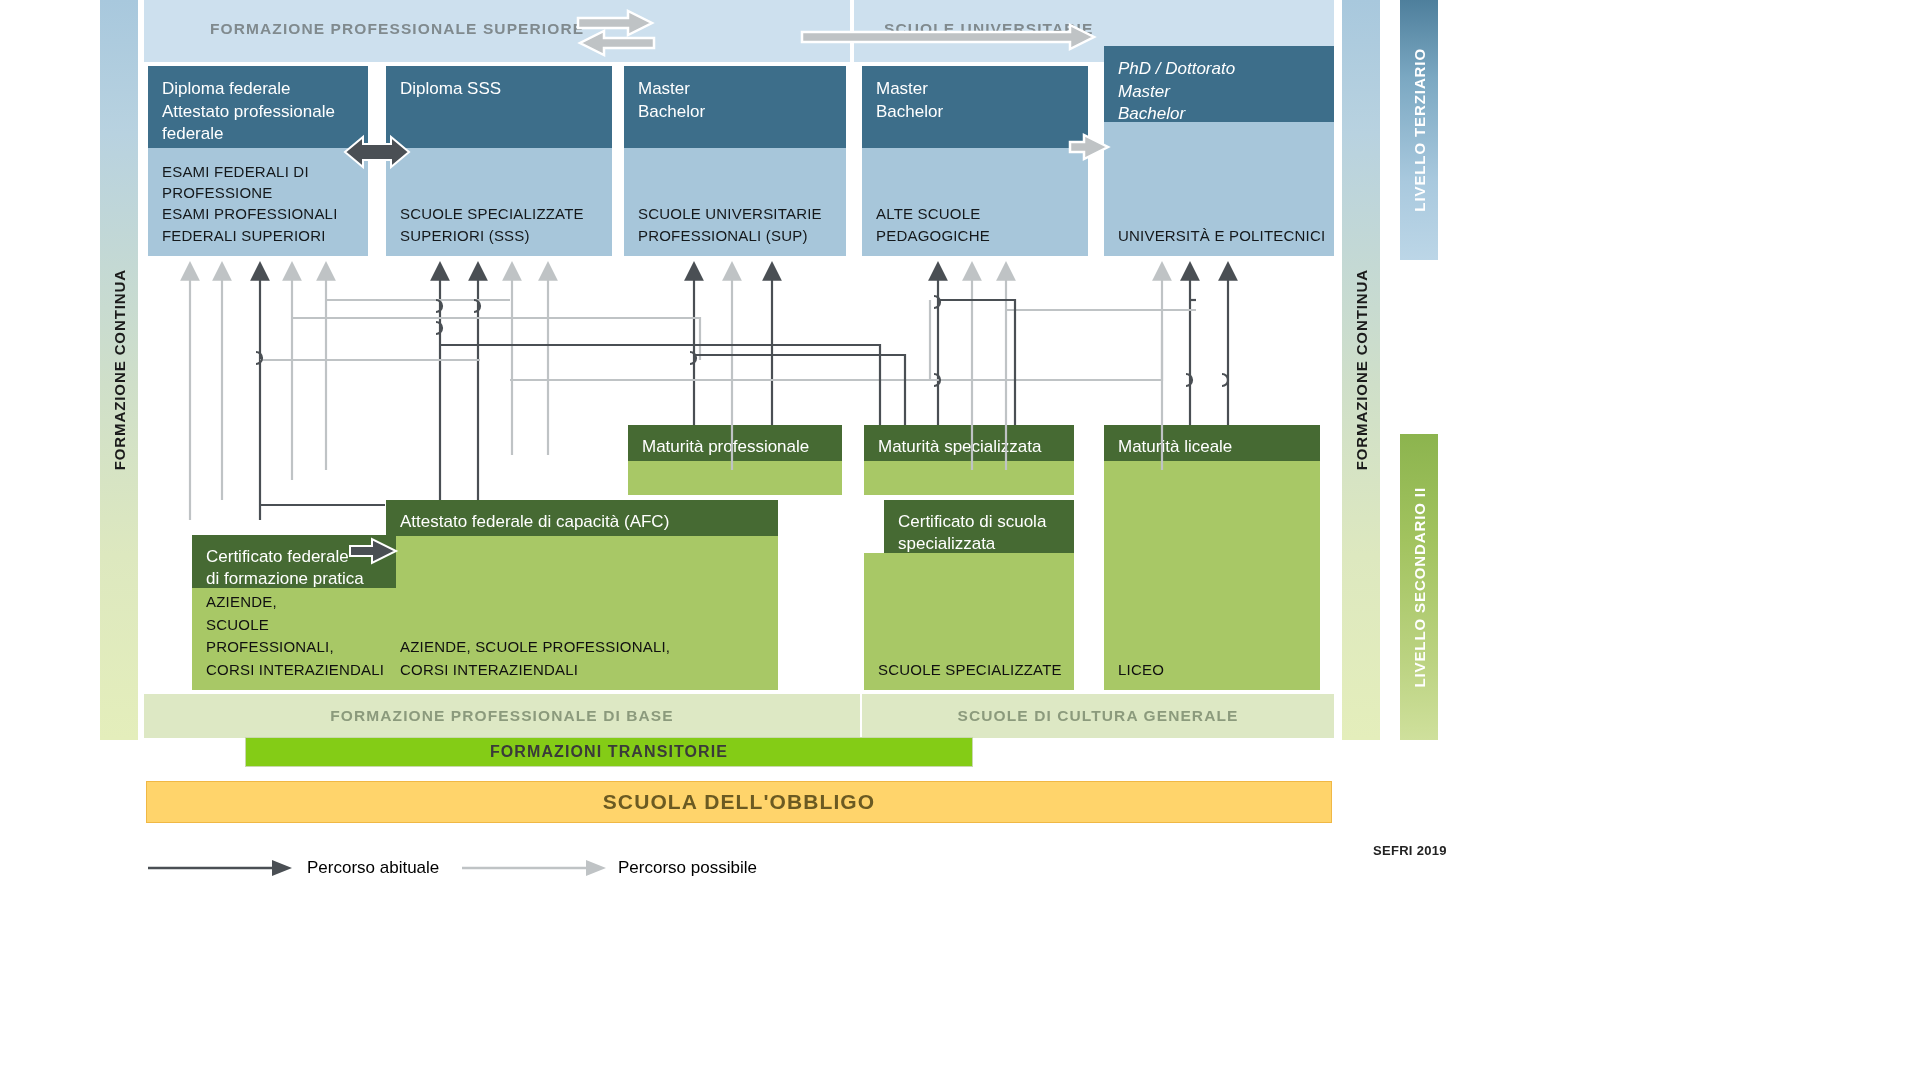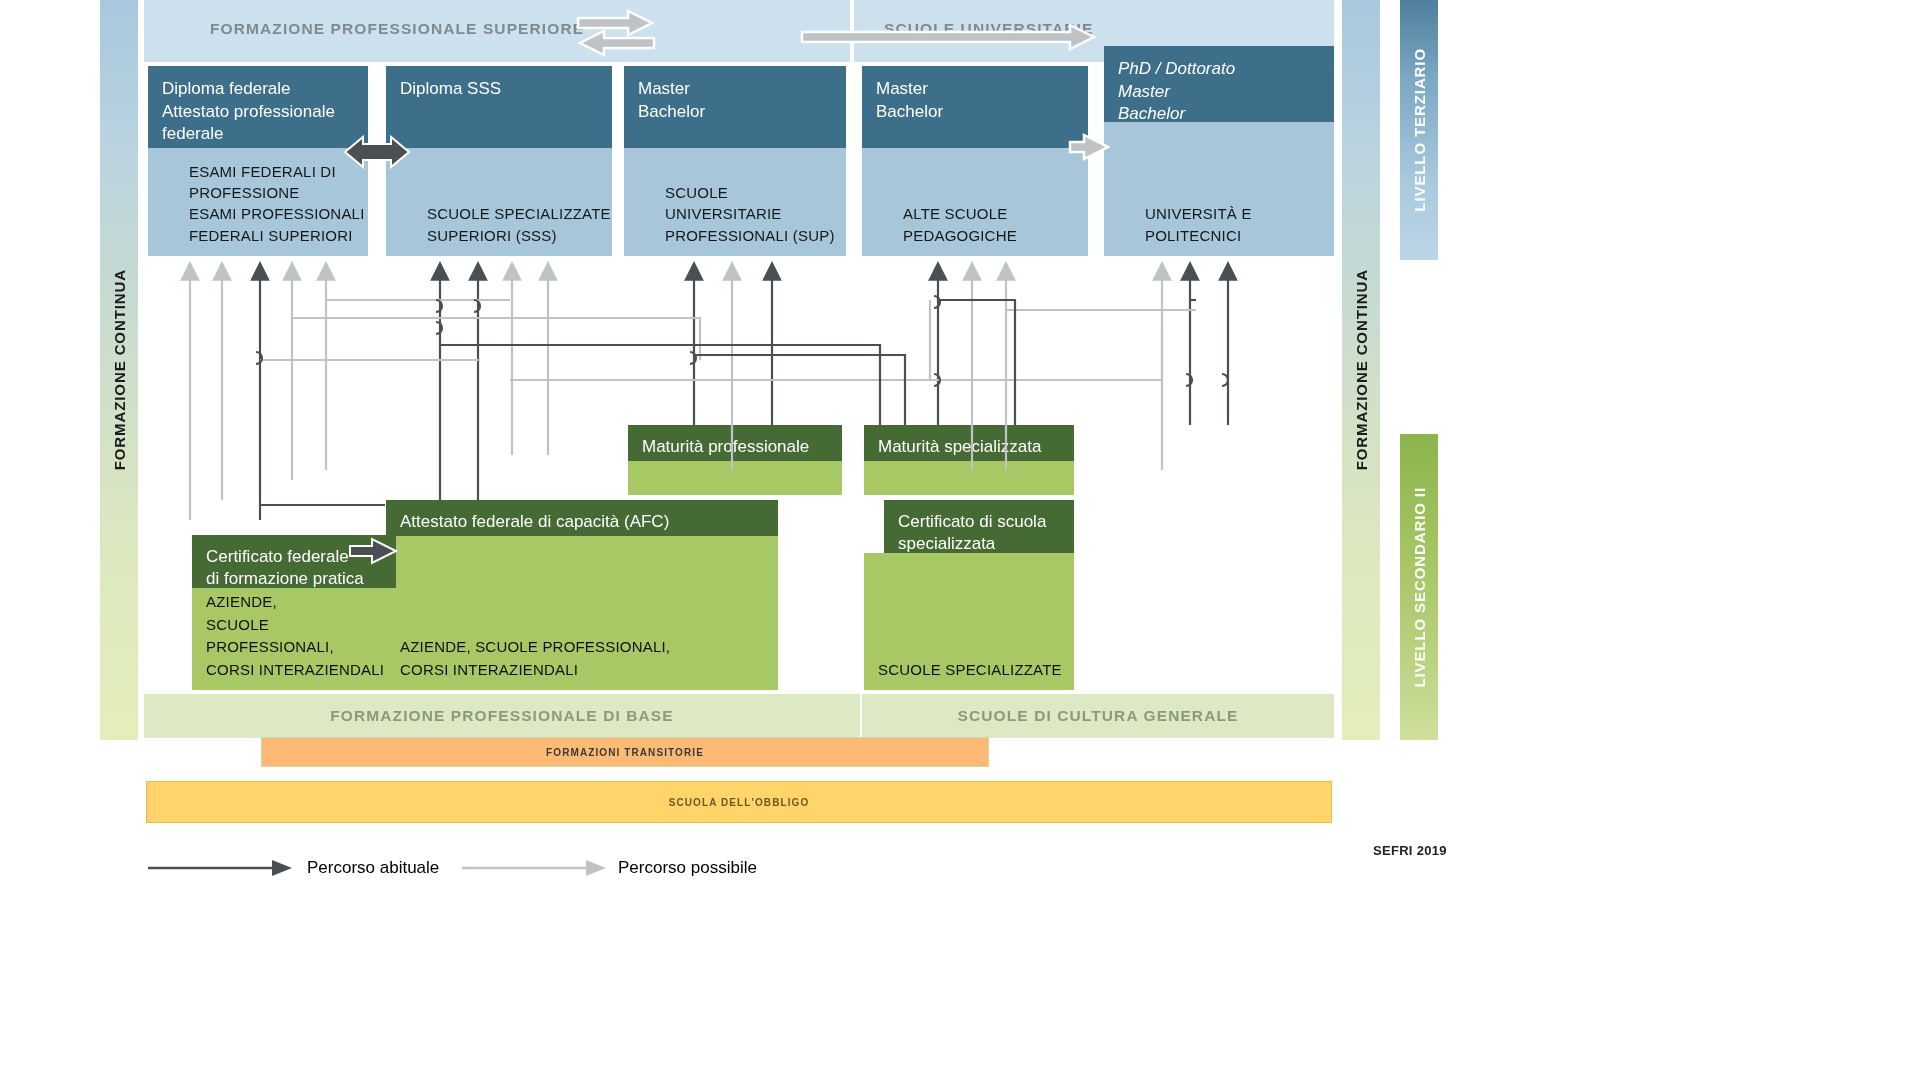--- a/index.html
+++ b/index.html
@@ -73,21 +73,20 @@
   }
   .t-body-label {
     position: absolute;
     left: 14px;
     bottom: 10px;
     font-size: 15px;
     line-height: 1.42;
     letter-spacing: .2px;
     color: #14181b;
     white-space: pre-line;
-    margin-left: 27px;
   }
 
   
   .s-col { position: absolute; }
   .s-head {
     background: #466a33;
     color: #ffffff;
     font-size: 17px;
     line-height: 1.3;
     padding: 11px 14px 9px 14px;
@@ -117,41 +116,40 @@
     font-weight: 700;
     letter-spacing: 1.1px;
     display: flex;
     align-items: center;
     justify-content: center;
   }
 
   
   .transit {
     position: absolute;
-    background: #fdba74;
+    background: #84cc16;
     border: 1px solid #c9d8ae;
     display: flex;
     align-items: center;
     justify-content: center;
-    font-size: 10px;
+    font-size: 16px;
     font-weight: 700;
     letter-spacing: 1.1px;
     color: #3a3a3a;
-    margin-left: 16px;
   }
 
   
   .obbligo {
     position: absolute;
     background: #ffd46b;
     border: 1px solid #f0b845;
     display: flex;
     align-items: center;
     justify-content: center;
-    font-size: 10px;
+    font-size: 21px;
     font-weight: 700;
     letter-spacing: 1.1px;
     color: #6b5a22;
   }
 
   
   .legend-label {
     position: absolute;
     font-size: 17px;
     color: #000000;
@@ -233,20 +231,26 @@
   <div class="s-col" style="left:628px; top:425px; width:214px; height:90px;">
     <div class="s-head" style="height:36px; white-space:pre-line;">Maturità professionale</div>
     <div class="s-body" style="height:34px;"></div>
   </div>
 
   <div class="s-col" style="left:864px; top:425px; width:210px; height:70px;">
     <div class="s-head" style="height:36px; white-space:pre-line;">Maturità specializzata</div>
     <div class="s-body" style="height:34px;"></div>
   </div>
 
+  <div class="s-col" style="left:1104px; top:425px; width:216px; height:265px;">
+    <div class="s-head" style="height:36px; white-space:pre-line;">Maturità liceale</div>
+    <div class="s-body" style="height:229px;">
+      <div class="s-body-label">LICEO</div>
+    </div>
+  </div>
 
   <div class="s-col" style="left:386px; top:500px; width:392px; height:190px;border-radius:19px;">
     <div class="s-head" style="height:36px; white-space:pre-line;">Attestato federale di capacità (AFC)</div>
     <div class="s-body" style="height:154px;">
       <div class="s-body-label">AZIENDE, SCUOLE PROFESSIONALI,
 CORSI INTERAZIENDALI</div>
     </div>
   </div>
 
   <div class="s-col" style="left:864px; top:500px; width:210px; height:190px;">

